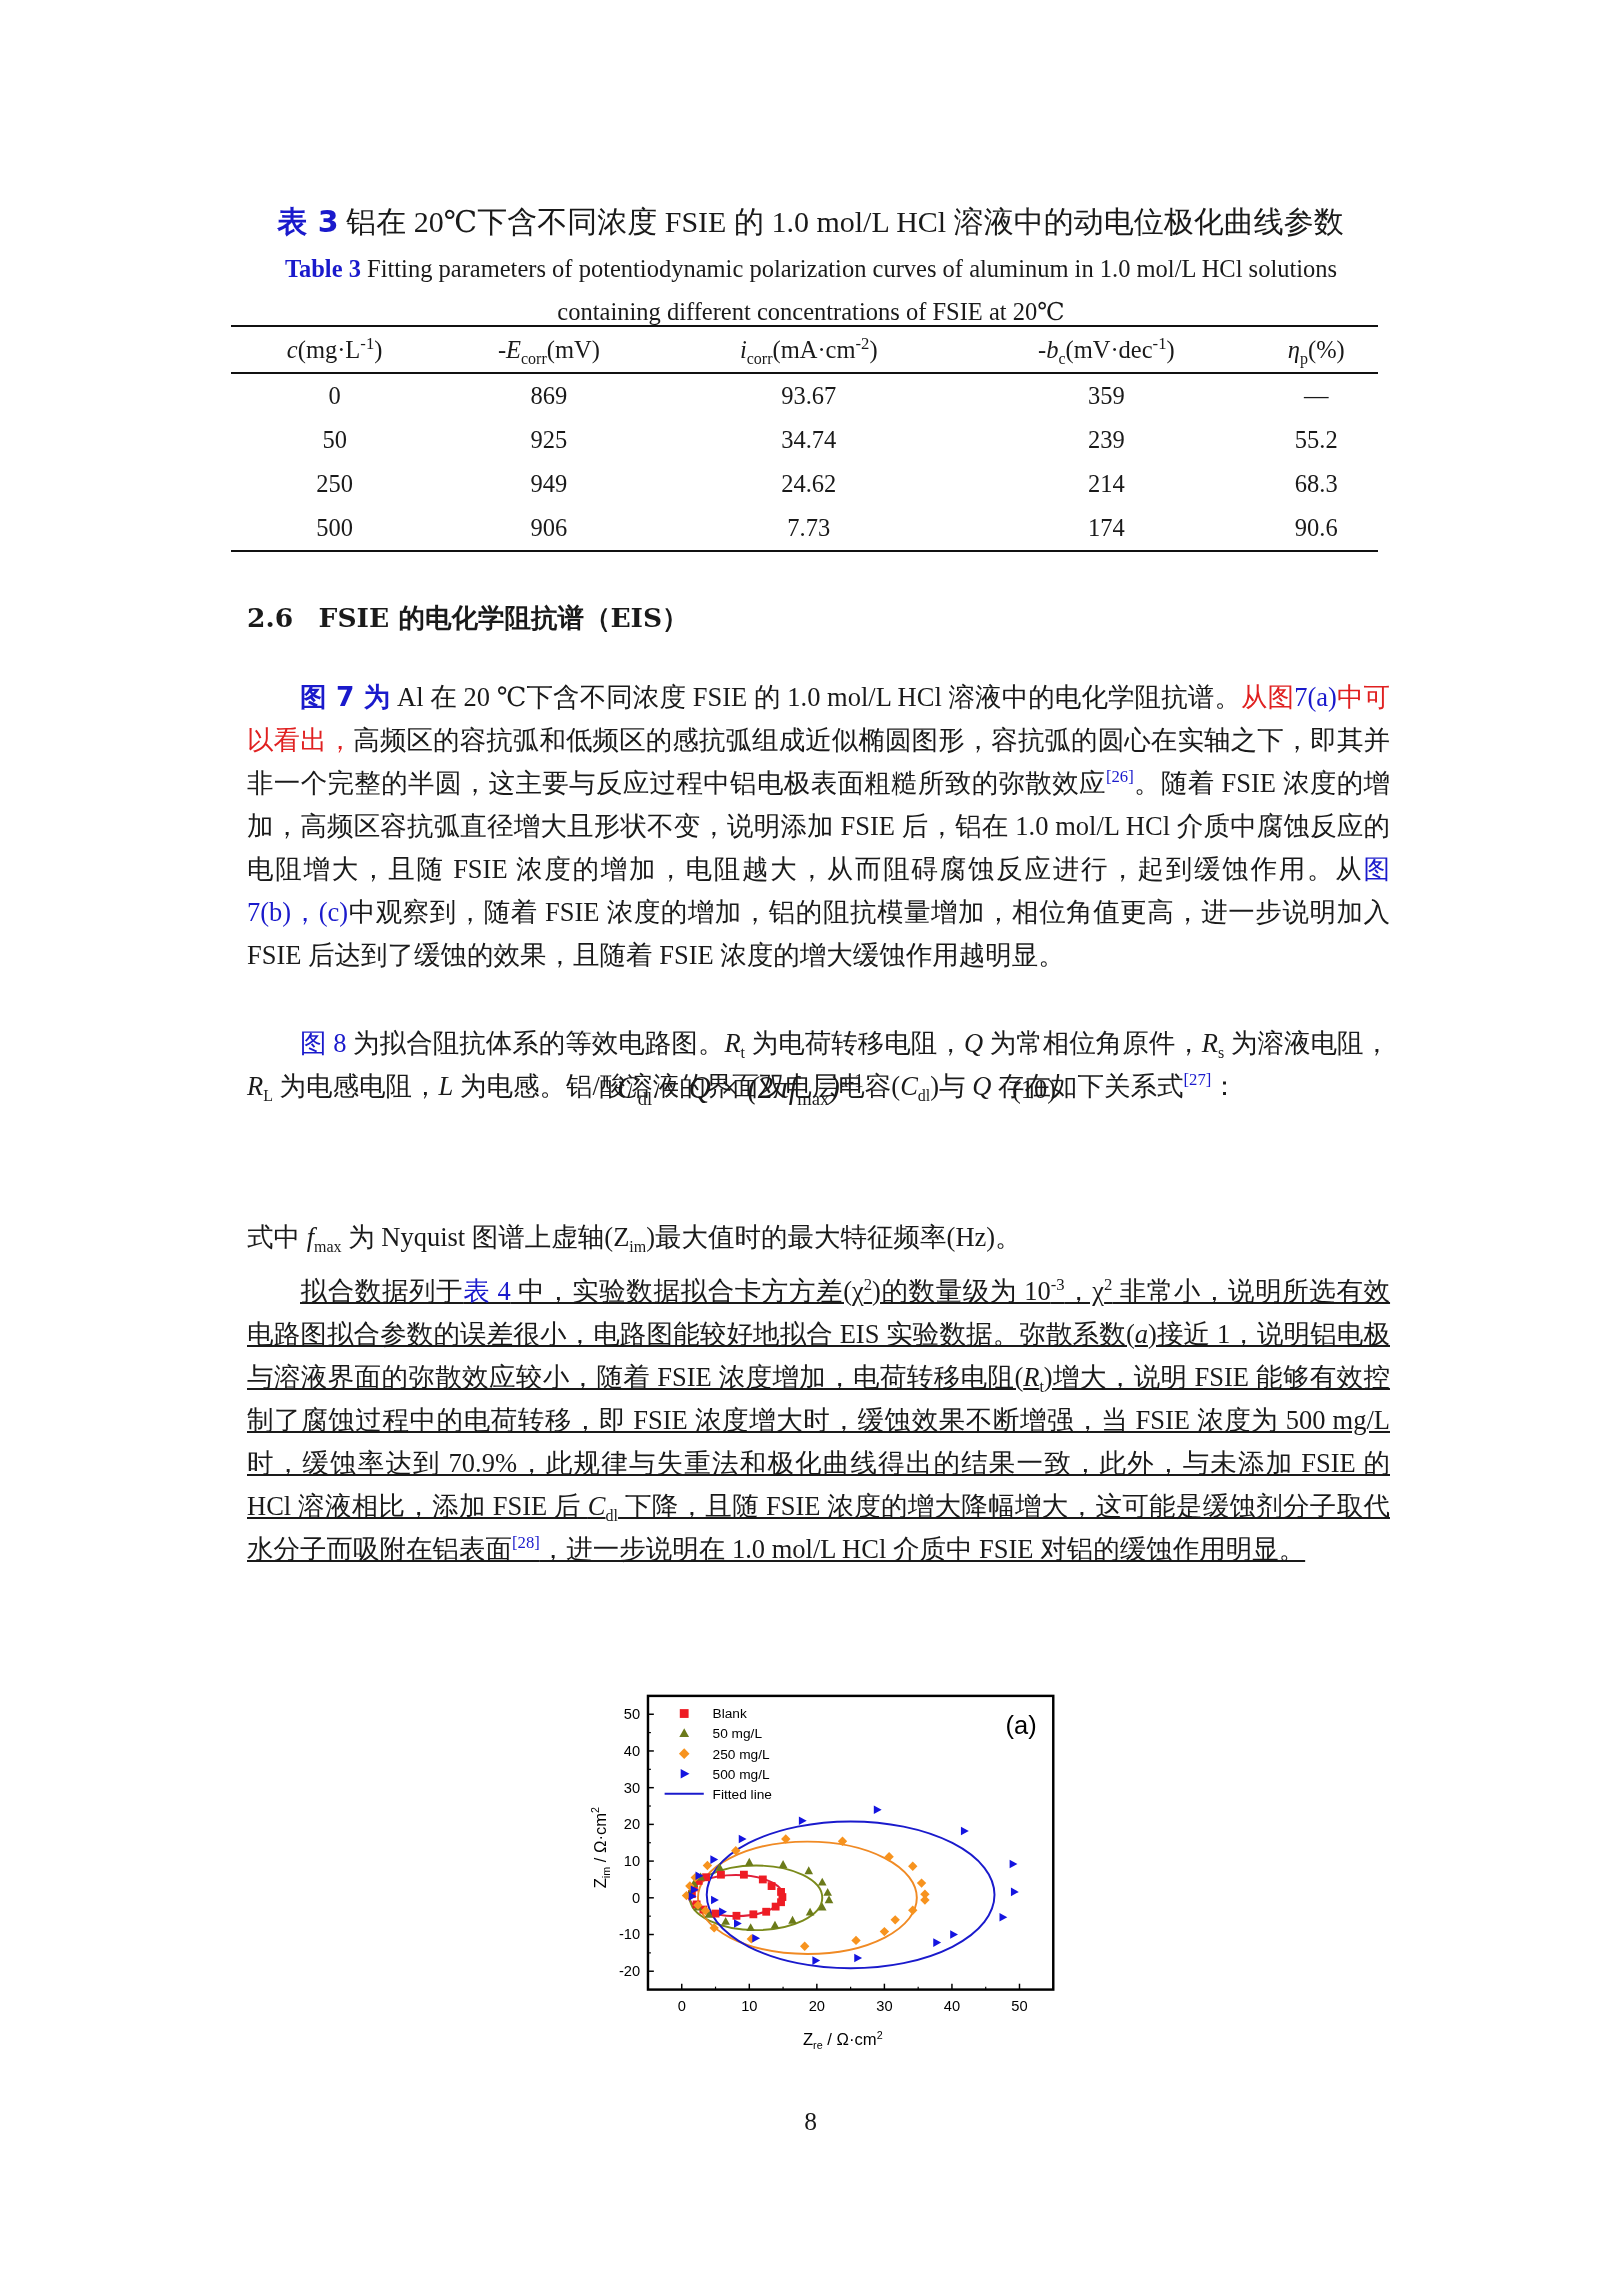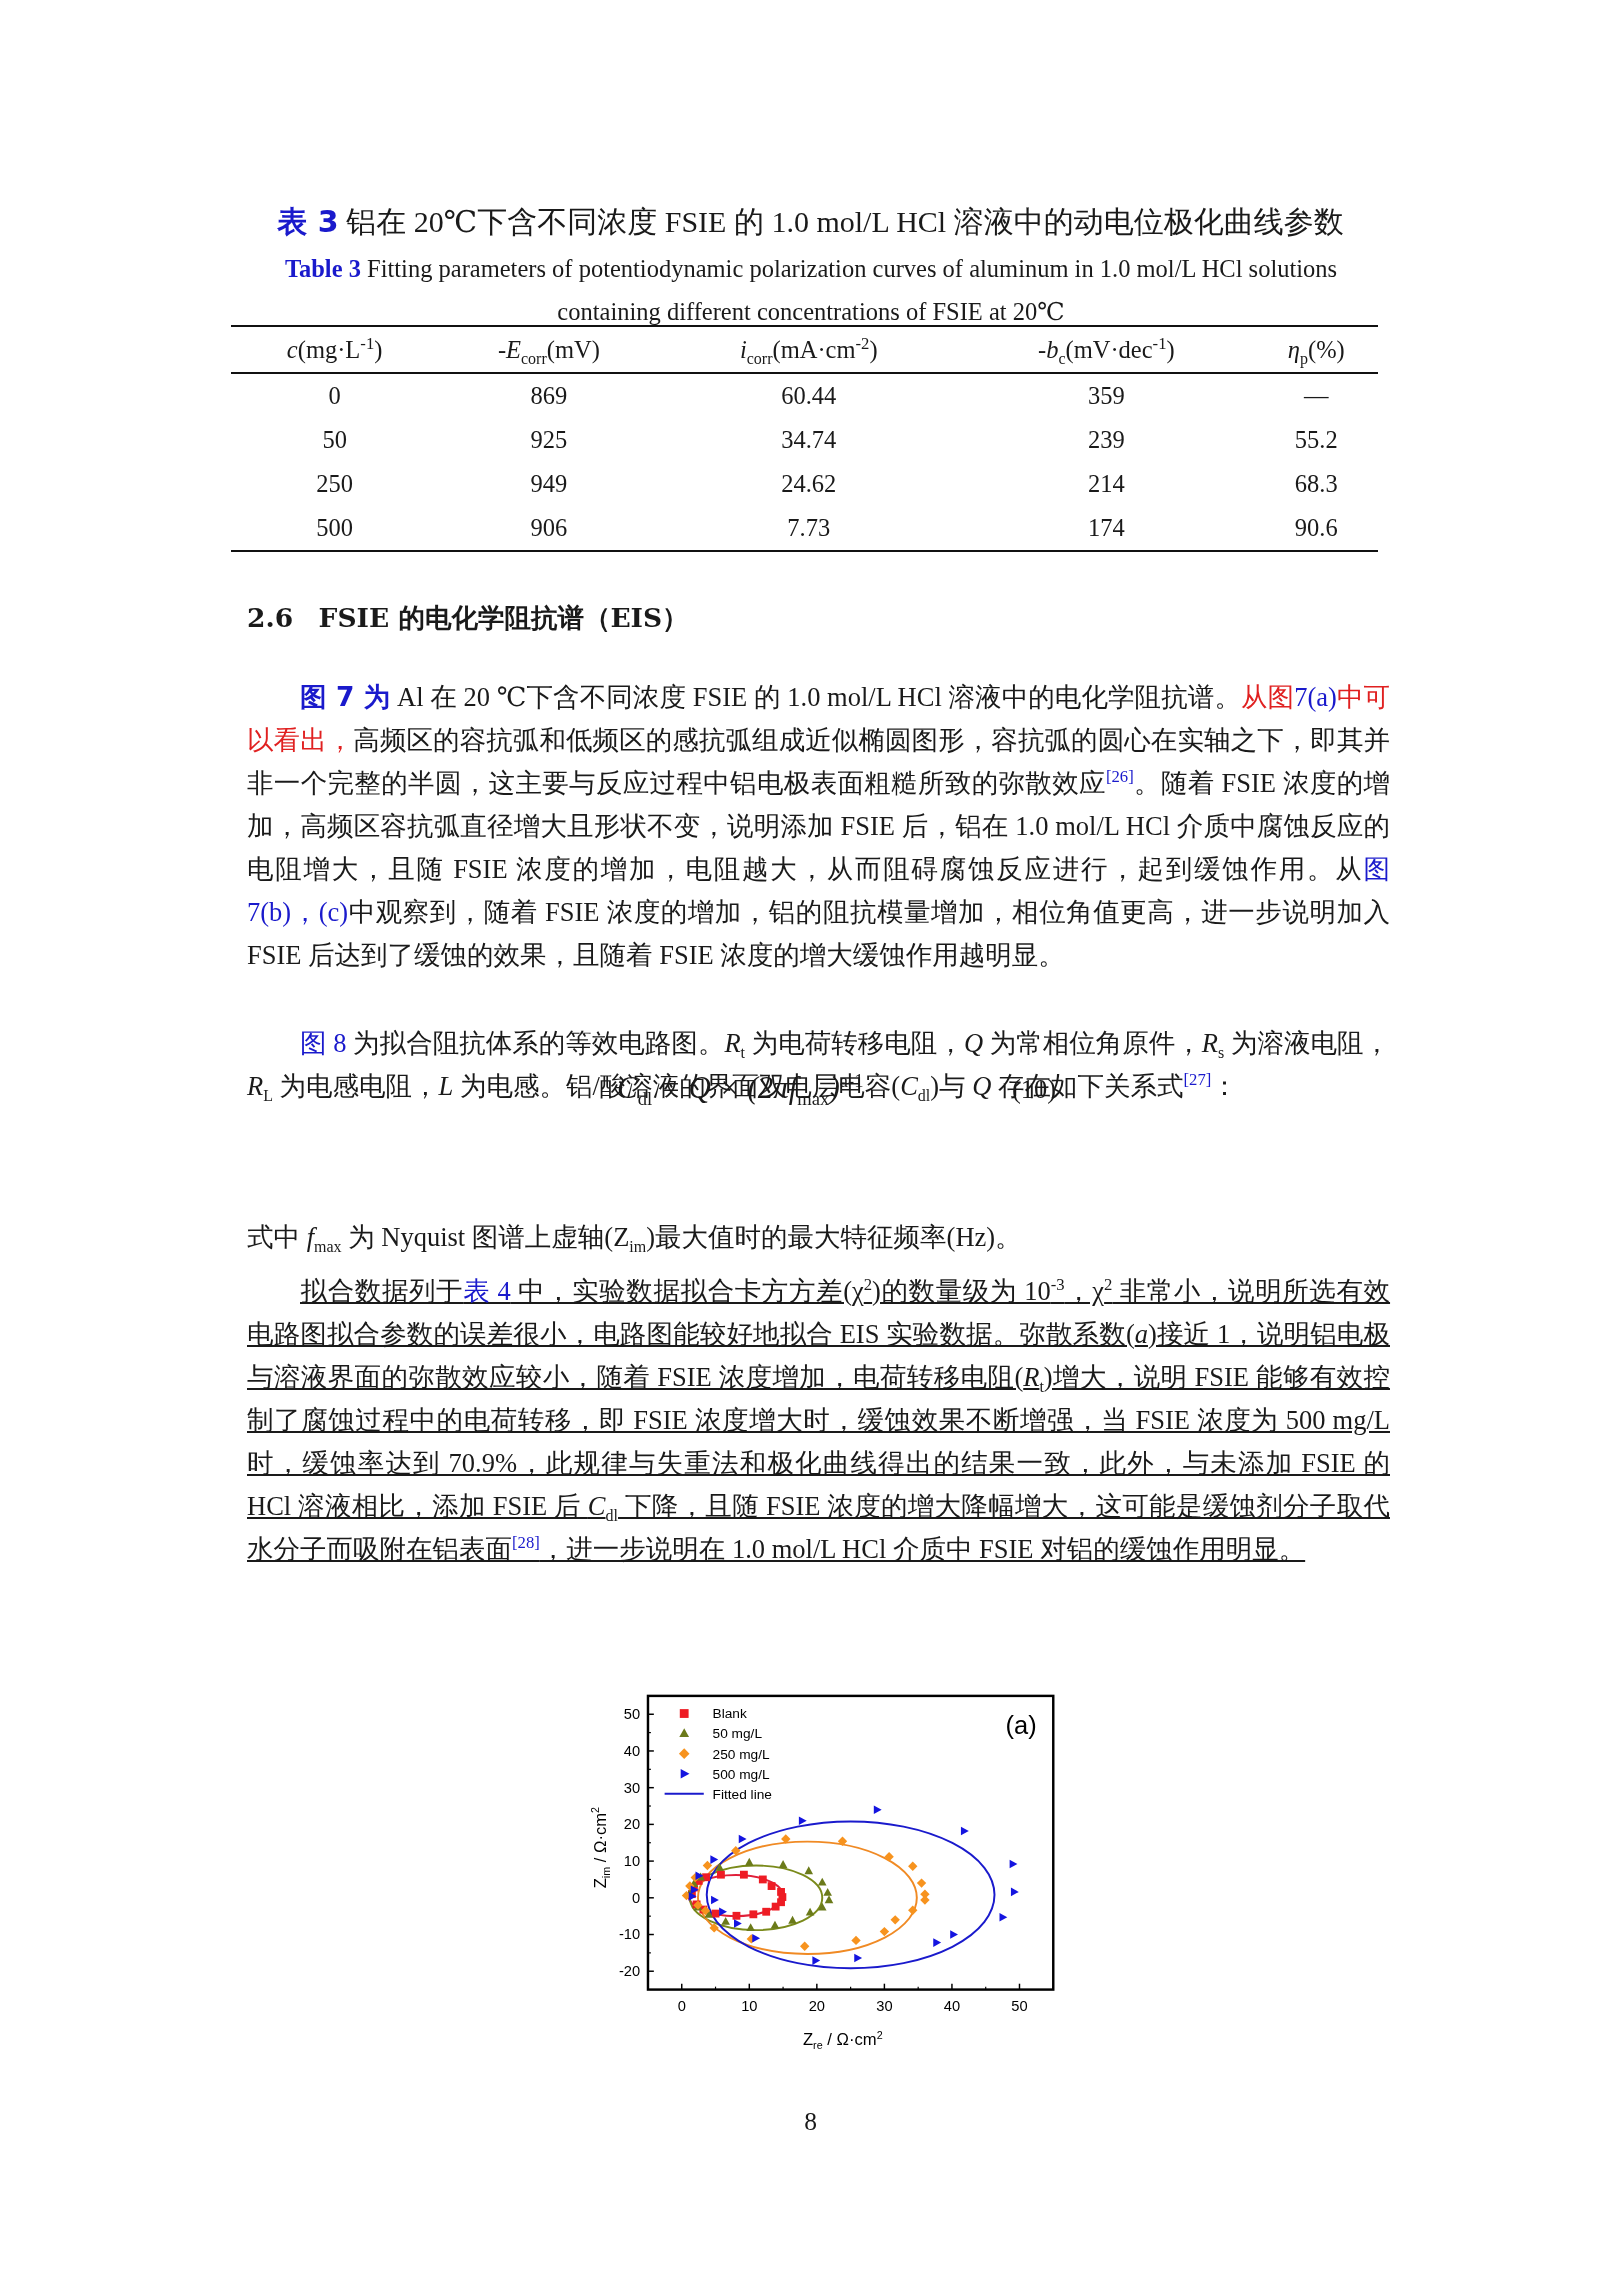--- a/index.html
+++ b/index.html
@@ -48,21 +48,21 @@
         <th><i>-E</i><sub>corr</sub>(mV)</th>
         <th><i>i</i><sub>corr</sub>(mA·cm<sup>-2</sup>)</th>
         <th><i>-b</i><sub>c</sub>(mV·dec<sup>-1</sup>)</th>
         <th><i>η</i><sub>p</sub>(%)</th>
       </tr>
   </thead>
   <tbody id="tbody">
       <tr>
         <td>0</td>
         <td>869</td>
-        <td>60.44</td>
+        <td>93.67</td>
         <td>359</td>
         <td>—</td>
       </tr>
       <tr>
         <td>50</td>
         <td>925</td>
         <td>34.74</td>
         <td>239</td>
         <td>55.2</td>
       </tr>

